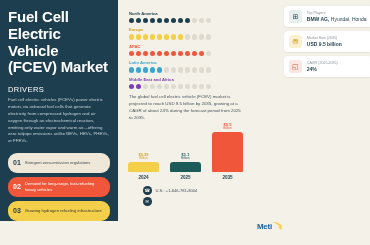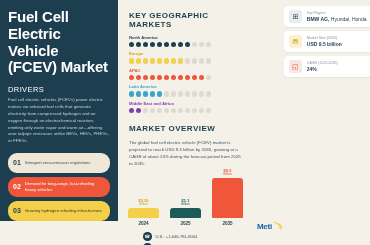--- a/index.html
+++ b/index.html
@@ -147,21 +147,20 @@
         <span class="txt">Demand for long-range, fast-refueling heavy vehicles</span>
       </div>
       <div class="badge b3">
         <span class="num">03</span>
         <span class="txt">Growing hydrogen refueling infrastructure</span>
       </div>
     </div>
   </div>
 
   <div class="mid">
-    <div class="sec-title">KEY GEOGRAPHIC MARKETS</div>
     <div id="geo-rows">
         <div class="geo-row">
           <div class="geo-label" style="color: rgb(29, 62, 78);">North America</div>
           <div class="dots">
             <span class="dot" style="background: rgb(29, 62, 78);"></span>
             <span class="dot" style="background: rgb(29, 62, 78);"></span>
             <span class="dot" style="background: rgb(29, 62, 78);"></span>
             <span class="dot" style="background: rgb(29, 62, 78);"></span>
             <span class="dot" style="background: rgb(29, 62, 78);"></span>
             <span class="dot" style="background: rgb(29, 62, 78);"></span>
@@ -236,21 +235,20 @@
             <span class="dot"></span>
             <span class="dot"></span>
             <span class="dot"></span>
             <span class="dot"></span>
             <span class="dot"></span>
             <span class="dot"></span>
           </div>
         </div>
       </div>
 
-    <div class="sec-title" style="margin-top:7px;">MARKET OVERVIEW</div>
     <div class="ov-text">The global fuel cell electric vehicle (FCEV) market is projected to reach USD 9.5 billion by 2035, growing at a CAGR of about 24% during the forecast period from 2025 to 2035.</div>
 
     <div class="chart" id="bar-chart">
         <div class="barwrap">
           <div class="barval" style="color: rgb(214, 163, 33);"><span>$0.39</span><span class="unit">Billion</span></div>
           <div class="bar" style="height: 10px; background: rgb(243, 207, 74);"></div>
           <div class="barcat">2024</div>
         </div>
         <div class="barwrap">
           <div class="barval" style="color: rgb(29, 91, 91);"><span>$1.1</span><span class="unit">Billion</span></div>

